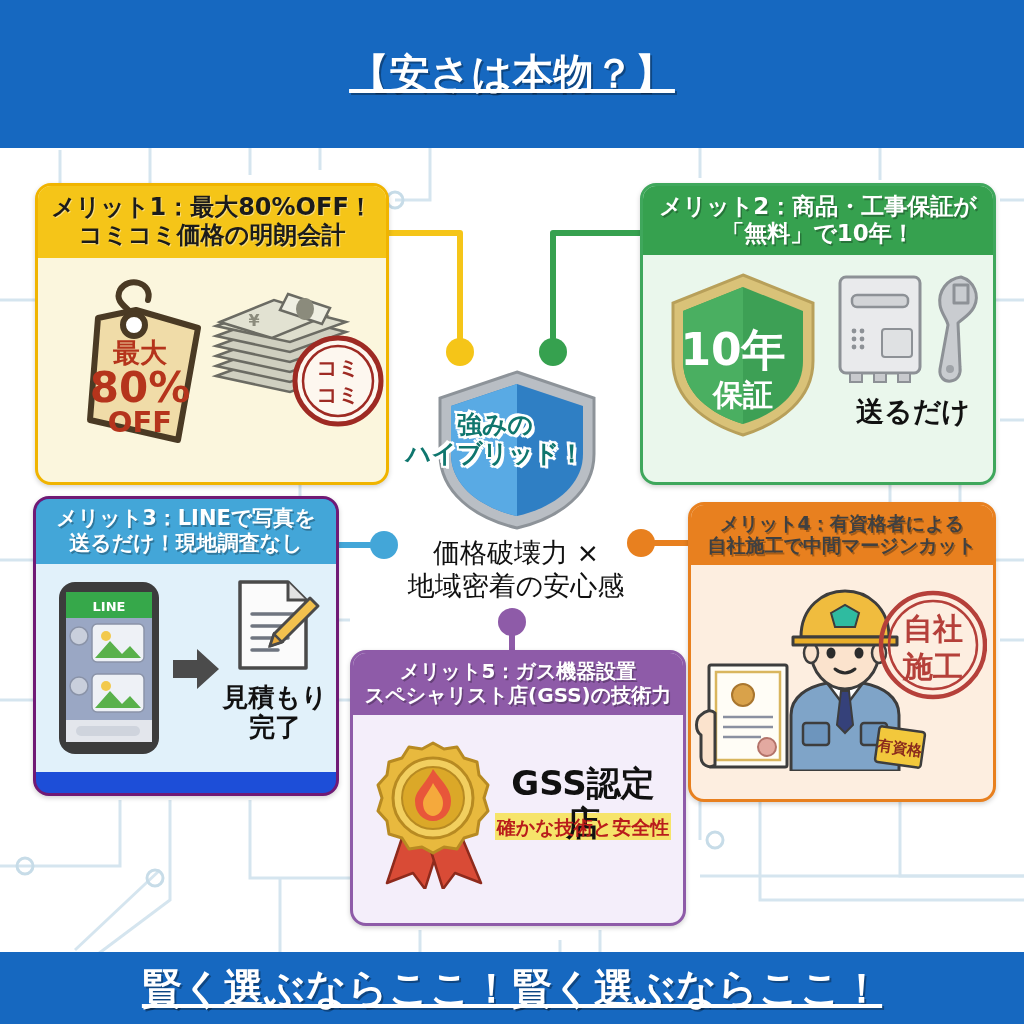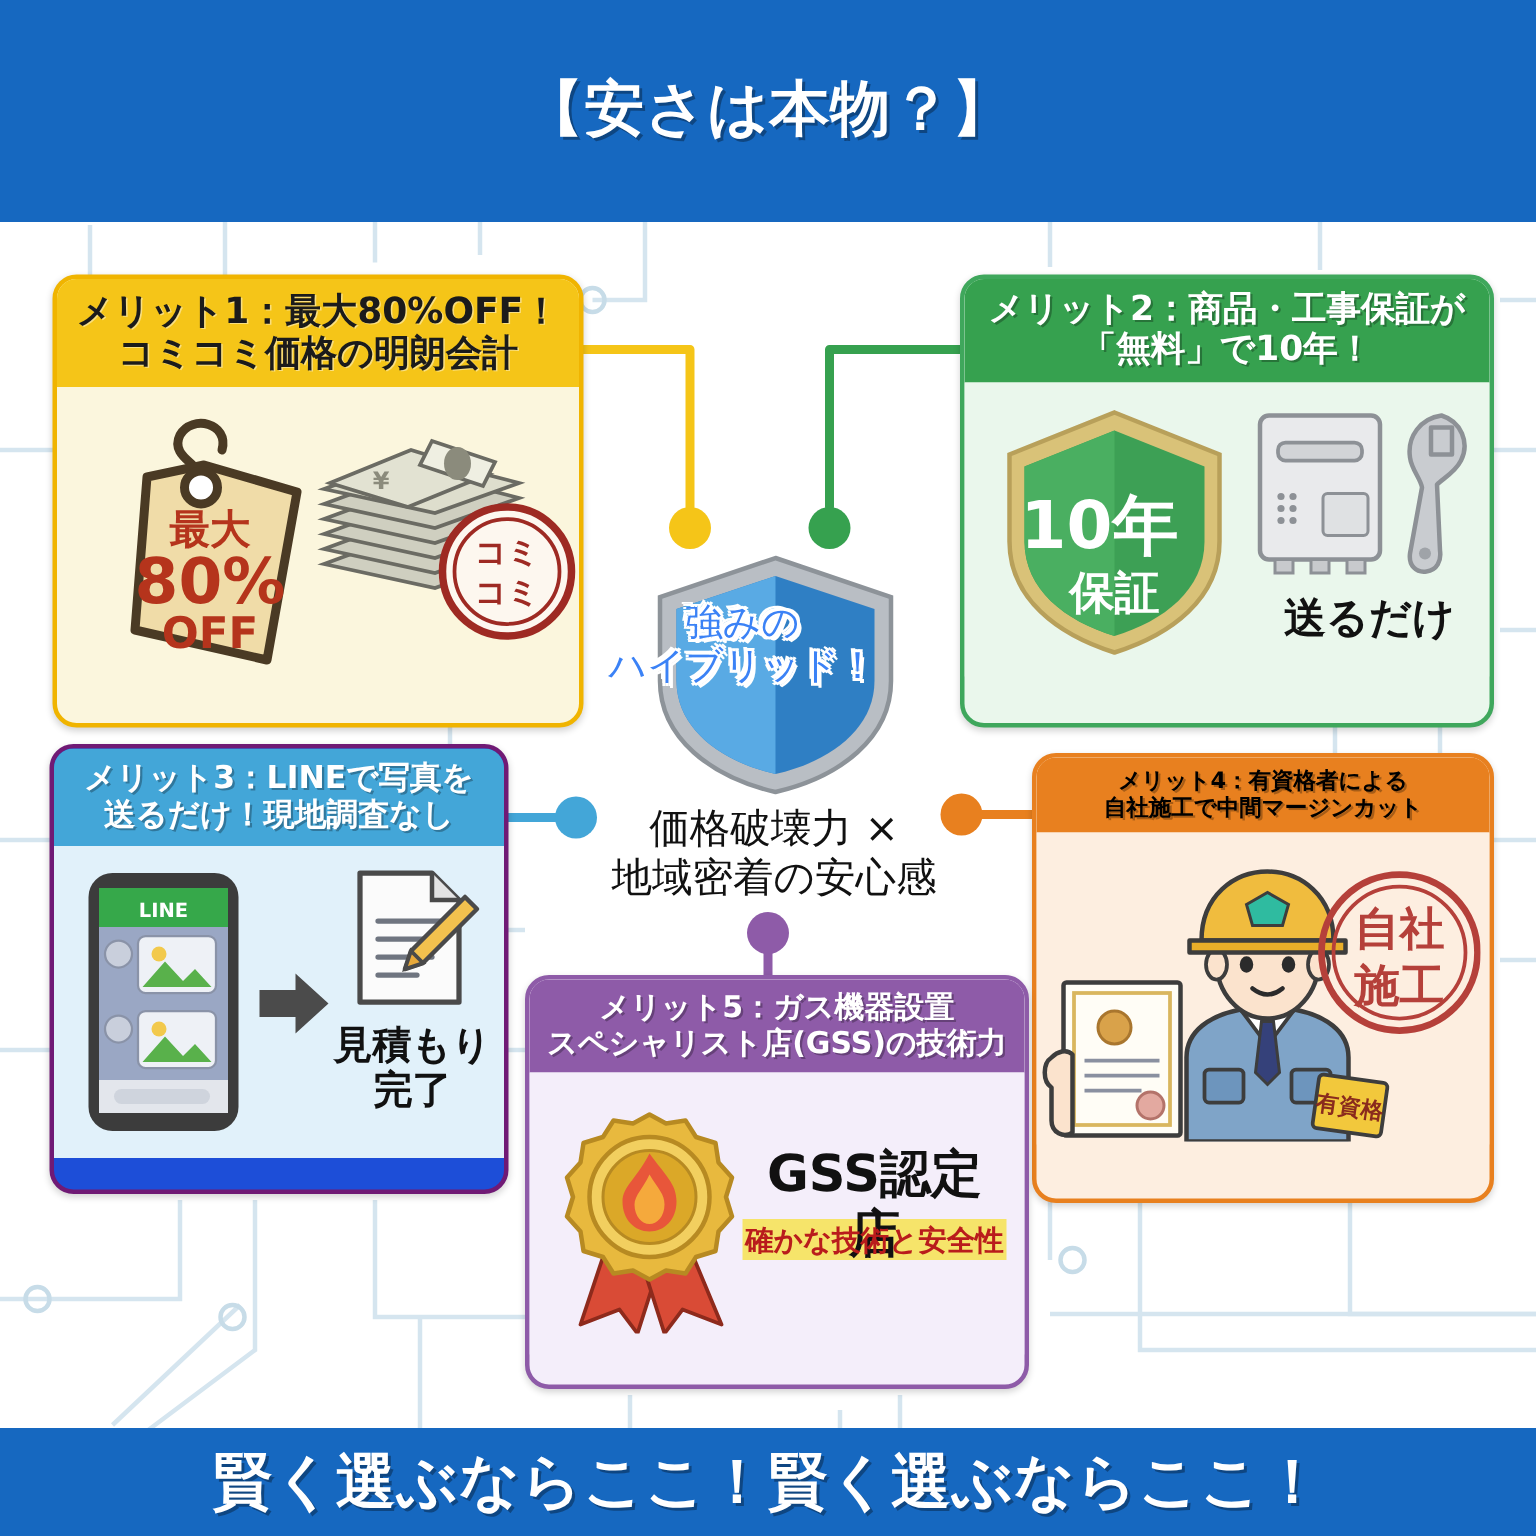--- a/index.html
+++ b/index.html
@@ -17,20 +17,21 @@
   .banner{
     position:absolute;left:0;width:1024px;background:#1668c0;
     display:flex;flex-direction:column;align-items:center;justify-content:center;
     z-index:6;
   }
   #header-banner{top:0;height:148px;}
   #footer-banner{top:952px;height:72px;}
   .banner-line{
     color:#ffffff;font-weight:bold;letter-spacing:.5px;white-space:nowrap;
     text-shadow:2px 2px 0 rgba(0,0,0,.32);
+    text-decoration:underline;
   }
   #header-l1{font-size:40px;line-height:46px;margin-bottom:2px;}
   #header-l2{font-size:40px;line-height:48px;}
   #header-l2 .paren{font-size:26px;}
   #footer-text{font-size:40px;line-height:46px;}
 
   
   #connectors{position:absolute;left:0;top:0;width:1024px;height:1024px;z-index:3;}
 
   
@@ -63,36 +64,36 @@
   #card3{left:33px;top:496px;width:300px;height:294px;
         border:3px solid #701a75;background:#1d4ed8;}
   #card3 .card-head{background:#43a6d8;}
   #card3 .hl{color:#ffffff;font-size:21px;text-shadow:1.5px 1.5px 0 rgba(0,0,0,.28);}
   #card3 .card-body{height:208px;background:#e1f1fa;}
 
   
   #card4{left:688px;top:502px;width:302px;height:294px;
         border:3px solid #e8801f;background:#fdeee0;}
   #card4 .card-head{background:#e8801f;}
-  #card4 .hl{color:#000000;font-size:15px;text-shadow:1.5px 1.5px 0 rgba(0,0,0,.28);}
+  #card4 .hl{color:#404040;font-size:19px;text-shadow:1.5px 1.5px 0 rgba(0,0,0,.28);}
   #card4 .card-body{height:208px;background:#fdeee0;}
 
   
   #card5{left:350px;top:650px;width:330px;height:270px;
         border:3px solid #8e5ba8;background:#f4eefa;}
   #card5 .card-head{background:#8e5ba8;}
   #card5 .hl{color:#ffffff;font-size:20px;text-shadow:1.5px 1.5px 0 rgba(0,0,0,.28);}
   #card5 .card-body{height:188px;background:#f4eefa;}
 
   
   #hub{position:absolute;left:412px;top:368px;width:210px;height:230px;z-index:5;}
   #hub-shield{position:absolute;left:22px;top:0;width:166px;height:164px;}
   #hub-shield-text{
-    position:absolute;left:-32px;top:32px;width:230px;text-align:center;
-    font-weight:normal;font-size:25px;line-height:29px;color:#3b82f6;
+    position:absolute;left:-32px;top:42px;width:230px;text-align:center;
+    font-weight:bold;font-size:25px;line-height:29px;color:#0f766e;
     text-shadow:
       2px 0 0 #fff,-2px 0 0 #fff,0 2px 0 #fff,0 -2px 0 #fff,
       2px 2px 0 #fff,-2px 2px 0 #fff,2px -2px 0 #fff,-2px -2px 0 #fff,
       3px 3px 0 #fff,-3px -3px 0 #fff;
     pointer-events:none;
   }
   #hub-sub{
     position:absolute;left:-46px;top:168px;width:300px;text-align:center;
     font-weight:normal;font-size:27px;line-height:33px;color:#111;
     text-shadow:1.5px 1.5px 0 rgba(255,255,255,.9);

